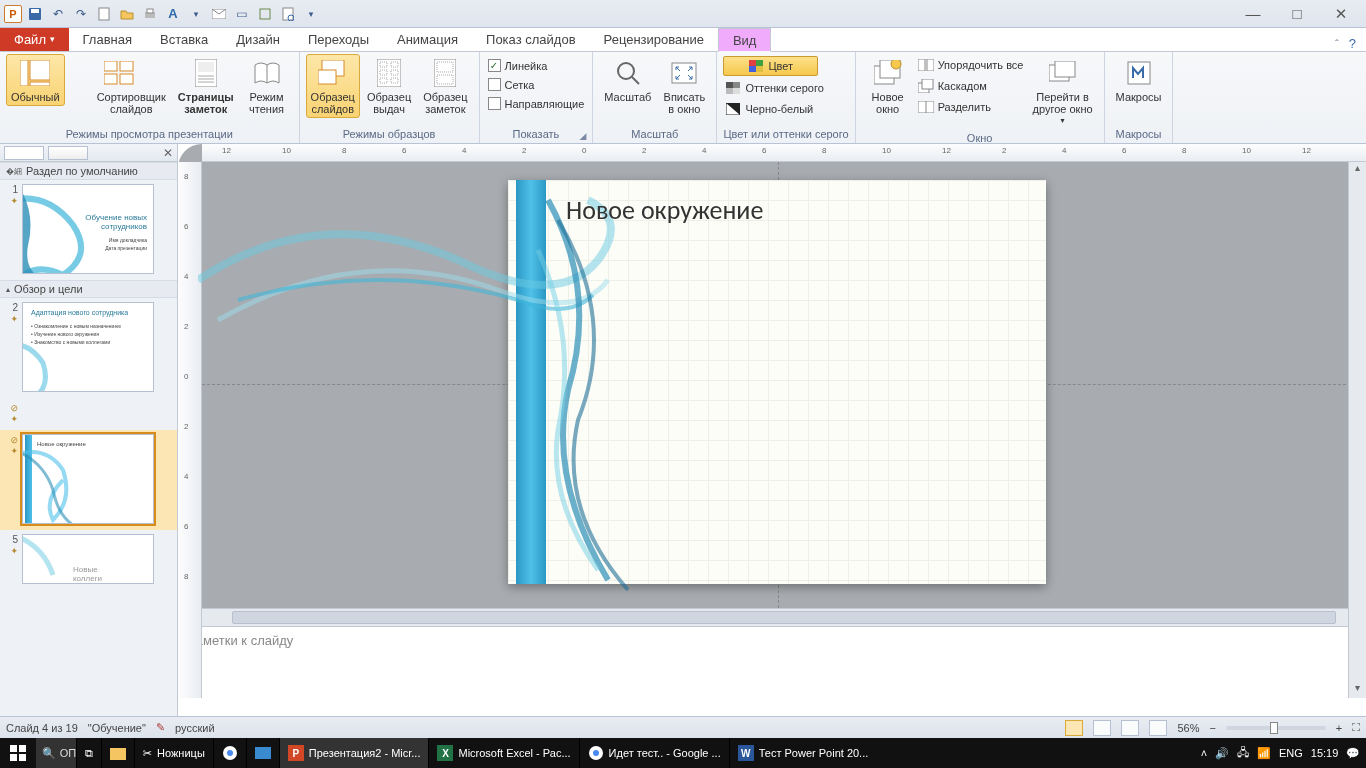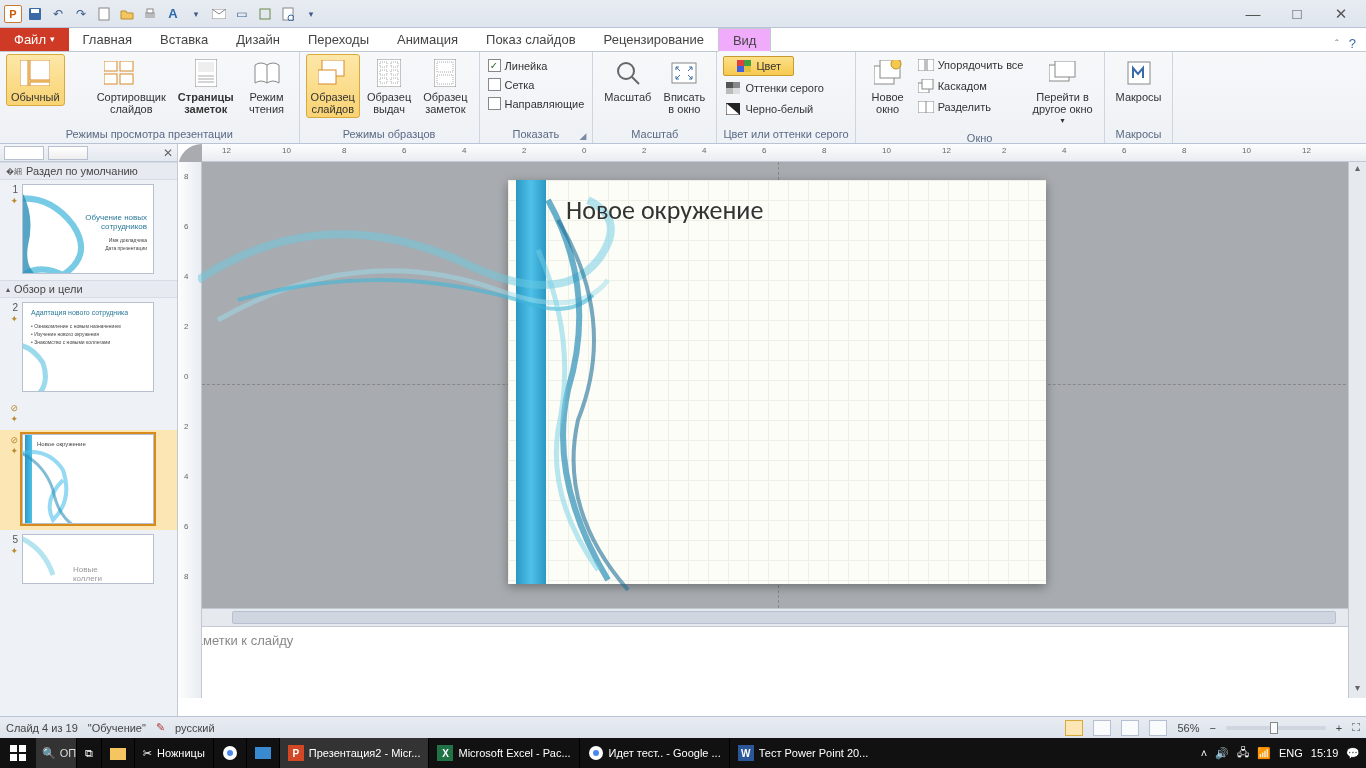--- a/index.html
+++ b/index.html
@@ -26,21 +26,21 @@
 .group { border-right:1px solid #cdd5e0; display:flex; flex-direction:column; padding:2px 6px 0 6px; }
 .group-body { flex:1; display:flex; align-items:flex-start; gap:2px; }
 .group-label { font-size:11px; color:#5a6a85; text-align:center; padding:2px 0 3px; position:relative; }
 .group-label .launcher { position:absolute; right:0; bottom:2px; font-size:9px; color:#7a8aa5; }
 .bigbtn { display:flex; flex-direction:column; align-items:center; justify-content:flex-start; padding:2px 4px; min-width:52px; text-align:center; font-size:11px; line-height:12px; color:#333; cursor:pointer; border:1px solid transparent; border-radius:3px; }
 .bigbtn.active { background:linear-gradient(#fde7a8,#f9d373); border-color:#d9a93a; }
 .bigbtn .ic { width:32px; height:32px; margin-bottom:2px; display:flex;align-items:center;justify-content:center; }
 .smallrow { display:flex; align-items:center; gap:4px; font-size:11px; color:#333; padding:1px 2px; cursor:pointer; }
 .smallrow .ic { width:16px;height:16px; display:flex;align-items:center;justify-content:center; }
 .chk { width:13px;height:13px;border:1px solid #888; display:inline-flex;align-items:center;justify-content:center;font-size:10px;color:#2a6a2a; background:#fff; }
-.color-btn { background:linear-gradient(#fde08a,#f6c94e); border:1px solid #c99a2e; padding:1px 12px; border-radius:2px; }
+.color-btn { background:linear-gradient(#fde08a,#f6c94e); border:1px solid #c99a2e; padding:1px 24px; border-radius:2px; }
 
 
 .workarea { display:flex; height: calc(768px - 28px - 24px - 92px - 22px - 30px); }
 .thumb-pane { width:178px; background:#eef1f5; border-right:1px solid #c3c9d3; display:flex; flex-direction:column; }
 .thumb-header { height:18px; background:linear-gradient(#f2f4f8,#e4e9f0); border-bottom:1px solid #c3c9d3; display:flex; align-items:center; }
 .thumb-header .sp { flex:1; }
 .thumb-header .x { width:18px; text-align:center; color:#666; cursor:pointer; }
 .thumb-header .tb { width:40px; height:14px; border:1px solid #b6c0d0; margin-left:4px; background:#fff; }
 .section-head { display:flex; align-items:center; gap:4px; padding:2px 6px; font-size:11px; color:#444; background:#e7ebf1; border-bottom:1px solid #d4dbe5; border-top:1px solid #d4dbe5; }
 .section-head .tri { font-size:8px; color:#555; }

